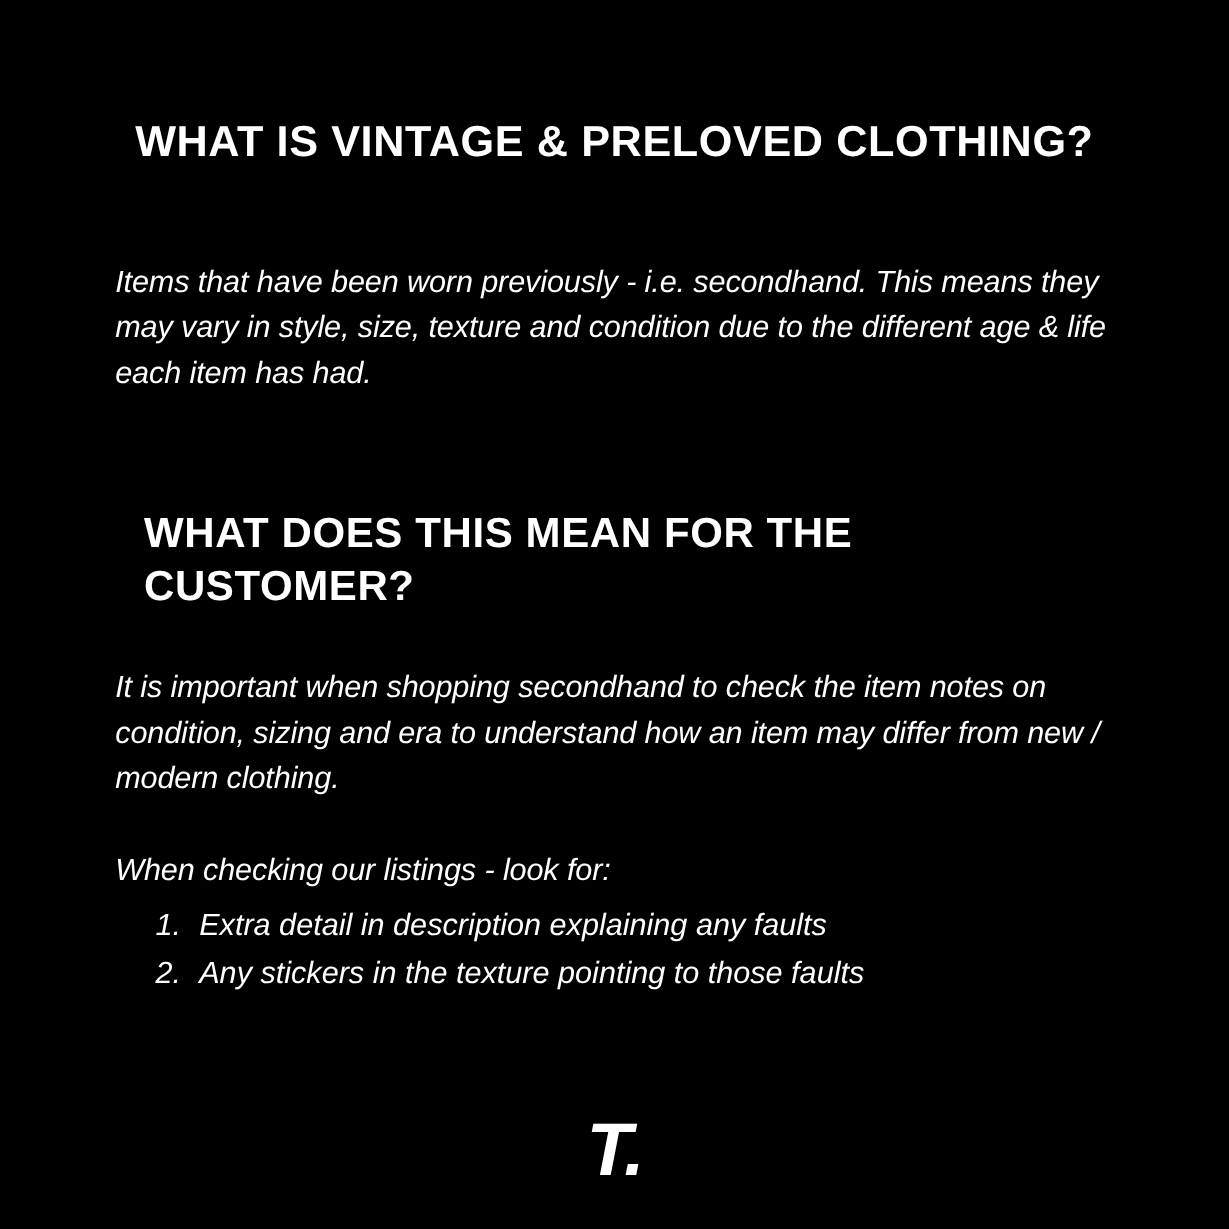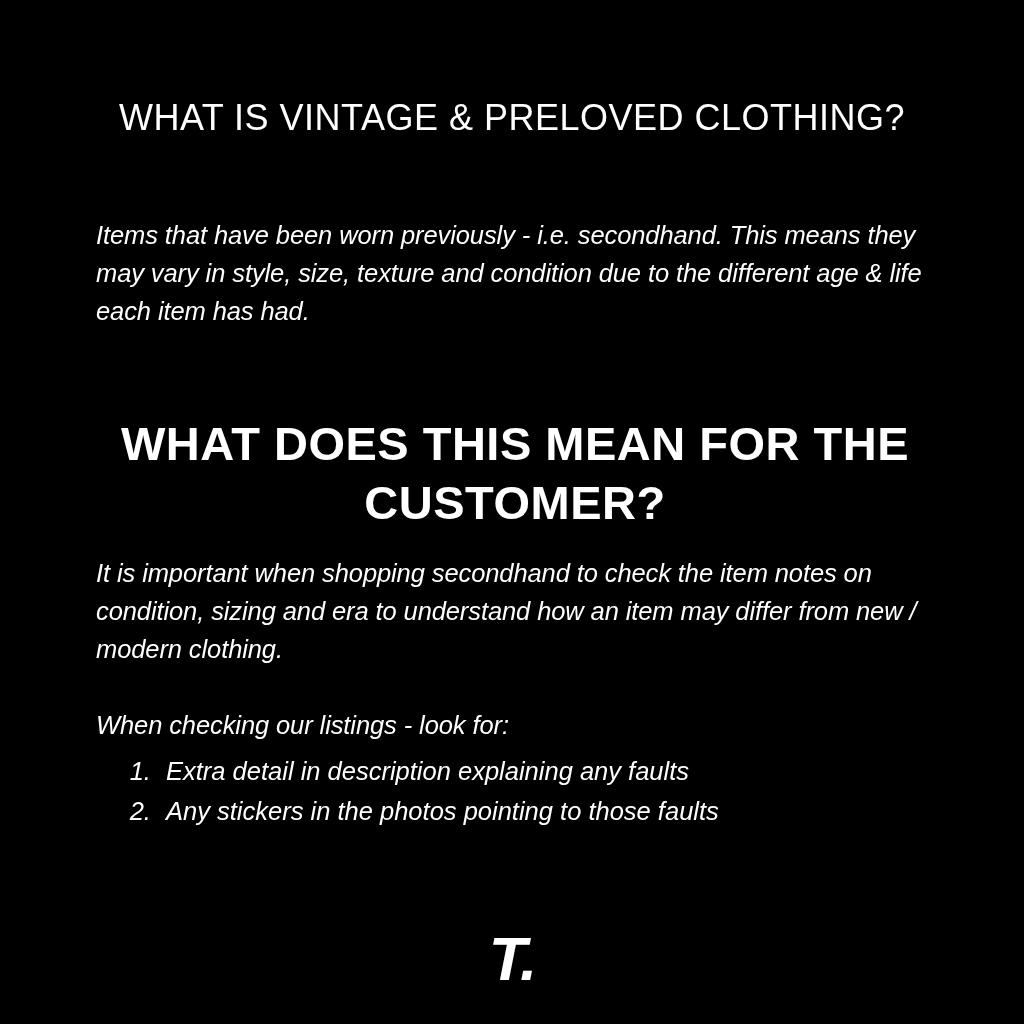--- a/index.html
+++ b/index.html
@@ -21,43 +21,43 @@
     box-sizing: border-box;
     padding: 0;
   }
   .heading-main {
     position: absolute;
     left: 0;
     right: 0;
     top: 74px;
     text-align: center;
     font-size: 36px;
-    font-weight: normal;
+    font-weight: bold;
     letter-spacing: 0.5px;
     line-height: 1.1;
     font-family: "Liberation Sans", sans-serif;
   }
   .body-block {
     position: absolute;
     left: 96px;
     width: 830px;
     font-size: 25.5px;
     font-weight: normal;
     font-style: italic;
     line-height: 1.5;
     letter-spacing: -0.1px;
   }
   #para1 { top: 190px; }
   .heading-sub {
     position: absolute;
     left: 120px;
     width: 790px;
-    top: 376px;
-    text-align: center;
-    font-size: 47px;
+    top: 394px;
+    text-align: left;
+    font-size: 35px;
     font-weight: bold;
     letter-spacing: 0.5px;
     line-height: 1.25;
   }
   #para2 { top: 528px; }
   #para3 { top: 680px; }
   .list-block {
     position: absolute;
     left: 96px;
     width: 830px;
@@ -99,19 +99,19 @@
 
   <h2 class="heading-sub">WHAT DOES THIS MEAN FOR THE CUSTOMER?</h2>
 
   <p class="body-block" id="para3">When checking our listings - look for:</p>
 
   <p class="body-block" id="para2">It is important when shopping secondhand to check the item notes on condition, sizing and era to understand how an item may differ from new / modern clothing.</p>
 
   <div class="list-block">
     <ol>
       <li>Extra detail in description explaining any faults</li>
-      <li>Any stickers in the photos pointing to those faults</li>
+      <li>Any stickers in the texture pointing to those faults</li>
     </ol>
   </div>
 
   <div class="logo">T.</div>
 
 </div>
 
 </body></html>

